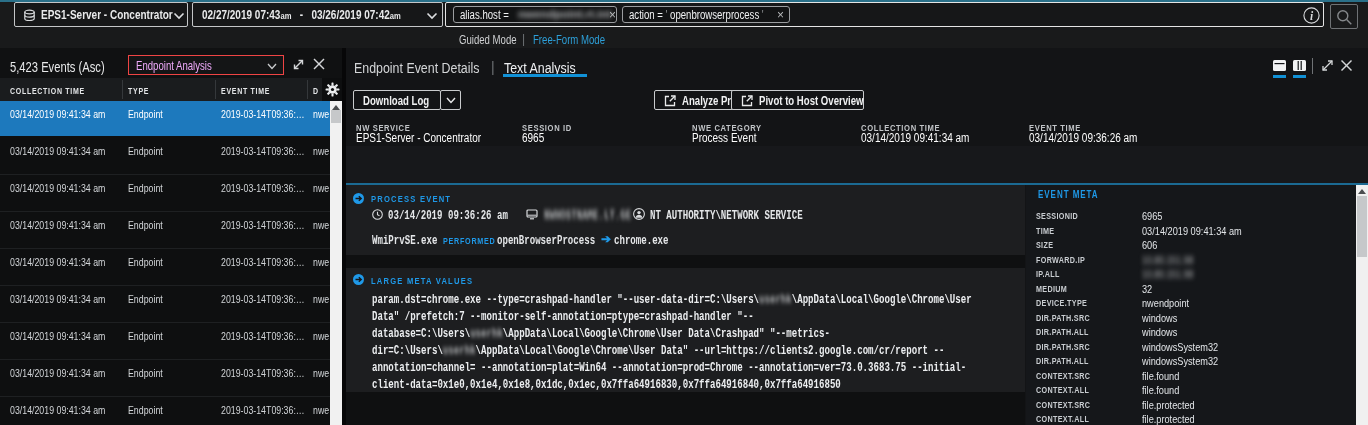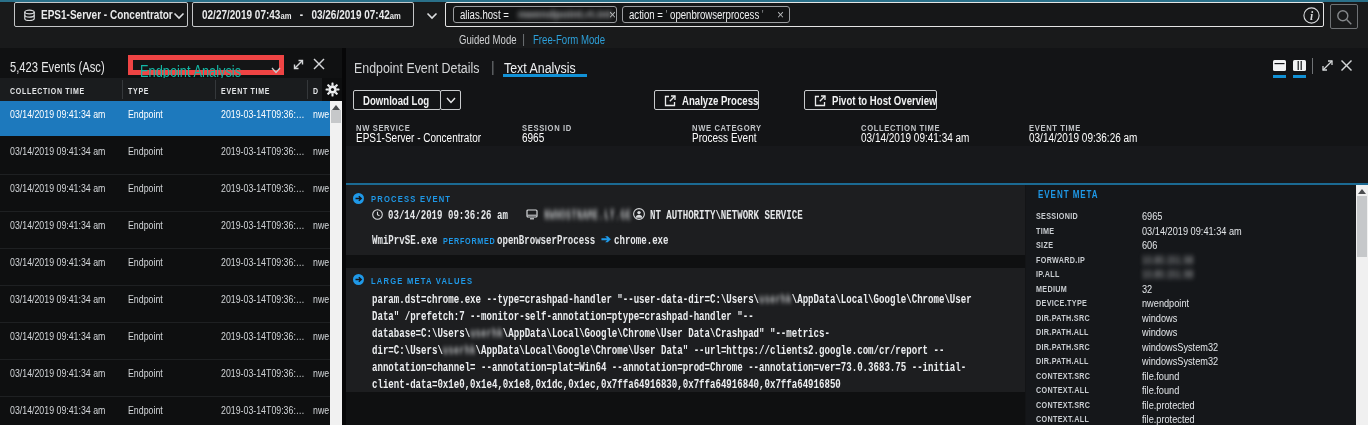--- a/index.html
+++ b/index.html
@@ -6,28 +6,28 @@
 html,body { width:1368px; height:425px; background:#131415; overflow:hidden;
   font-family:"Liberation Sans", sans-serif; }
 .abs { position:absolute; }
 .cx { display:inline-block; transform:scaleX(.8); transform-origin:0 50%; white-space:nowrap; }
 #stage { position:relative; width:1368px; height:425px; background:#131415; }
 
 #topline { left:0; top:0; width:1368px; height:2px; background:#2a7089; }
 #topbar { left:0; top:2px; width:1368px; height:46px; background:#191a1b; }
 .tbox { position:absolute; top:2px; height:25px; border:1px solid #c4c6c8; border-radius:2px; background:#161718; color:#e9eaeb; font-size:12.5px; white-space:nowrap; }
 #svcbox { left:14px; width:174px; }
-#datebox { left:192px; width:222px; }
+#datebox { left:192px; width:251px; }
 #qbox { left:445px; width:879px; border-color:#e4e4e4; }
 .pill { position:absolute; top:3px; height:17px; border:1px solid #9b9da0; border-radius:3px; background:#121314; color:#f2f3f4; font-size:12px; white-space:nowrap; }
 #srchbox { position:absolute; left:1330px; top:4px; width:28px; height:25px; border:1px solid #6f7275; border-radius:2px; }
 
 #lpanel { left:0; top:48px; width:342px; height:377px; background:#101112; }
 #ltitle { left:10px; top:59px; font-size:14px; color:#e8e9ea; }
-#ldrop { left:128px; top:55px; width:156px; height:20px; border:5px solid #ef4444; background:#141516; color:#14b8a6; font-size:16px; }
+#ldrop { left:128px; top:55px; width:156px; height:20px; border:1px solid #ef4444; background:#141516; color:#f0abfc; font-size:12px; }
 #lcolhead { left:0; top:78px; width:342px; height:23px; background:#1a1c1e; }
 .lcol { position:absolute; top:8px; font-size:8.75px; font-weight:700; letter-spacing:.9px; color:#e3e5e7; }
 .lrow { position:absolute; left:0; width:330px; height:37px; border-bottom:1px solid #1e2022; color:#d2d5d8; font-size:11px; background:#0e0f10; }
 .lrow div { position:absolute; top:7px; }
 .c1 { left:10px; } .c2 { left:128px; } .c3 { left:221px; } .c4 { left:313px; }
 #lscroll { left:330px; top:101px; width:12px; height:324px; background:#f1f1f1; }
 #lthumb { left:331px; top:110px; width:10px; height:13px; background:#c6c8ca; }
 
 #rpanel { left:346px; top:48px; width:1022px; height:377px; background:#131416; }
 .tab { position:absolute; top:59px; font-size:15.5px; color:#d4d6d8; }
@@ -262,21 +262,21 @@
   <div class="btn" style="left:654px;width:105px;">
     <svg class="abs" style="left:9px;top:4px" width="12" height="12" viewBox="0 0 12 12">
         <g stroke="#e9eaeb" stroke-width="1.3" fill="none">
           <path d="M5 1.5 H1.5 V10.5 H10.5 V7"></path>
           <path d="M7 1 H11 V5"></path>
           <path d="M11 1 L5.8 6.2"></path>
         </g>
       </svg>
     <span class="bt cx" style="left:27px;">Analyze Process</span>
   </div>
-  <div class="btn" style="left:804px;width:133px;">
+  <div class="btn" style="left:731px;width:133px;">
     <svg class="abs" style="left:9px;top:4px" width="12" height="12" viewBox="0 0 12 12">
         <g stroke="#e9eaeb" stroke-width="1.3" fill="none">
           <path d="M5 1.5 H1.5 V10.5 H10.5 V7"></path>
           <path d="M7 1 H11 V5"></path>
           <path d="M11 1 L5.8 6.2"></path>
         </g>
       </svg>
     <span class="bt cx" style="left:27px;">Pivot to Host Overview</span>
   </div>
 

